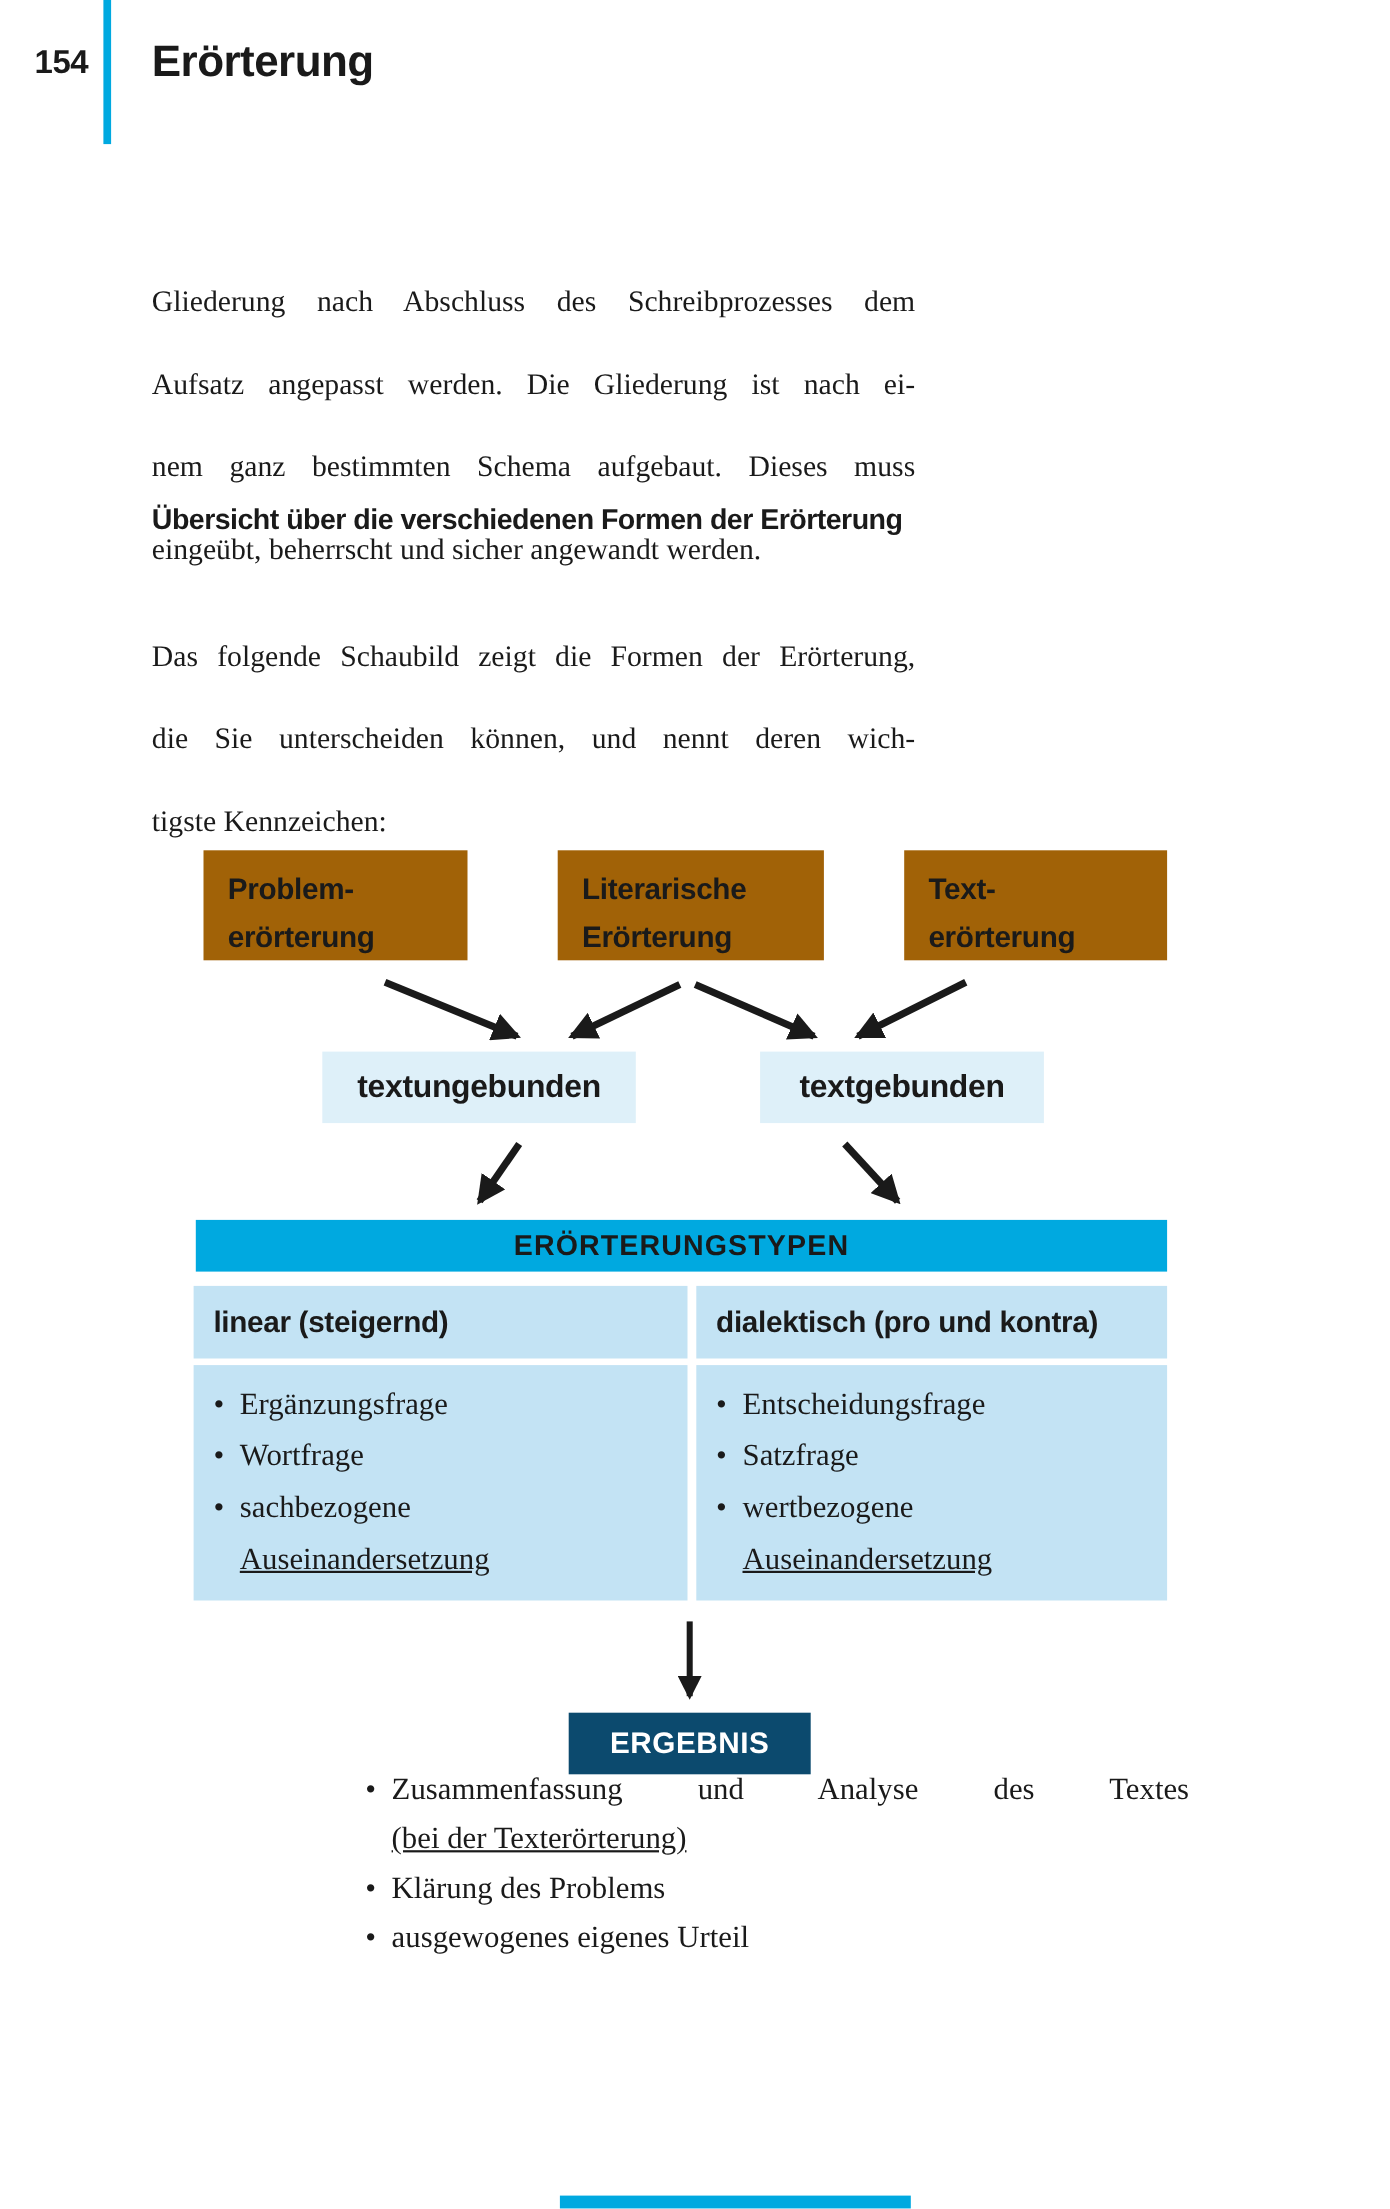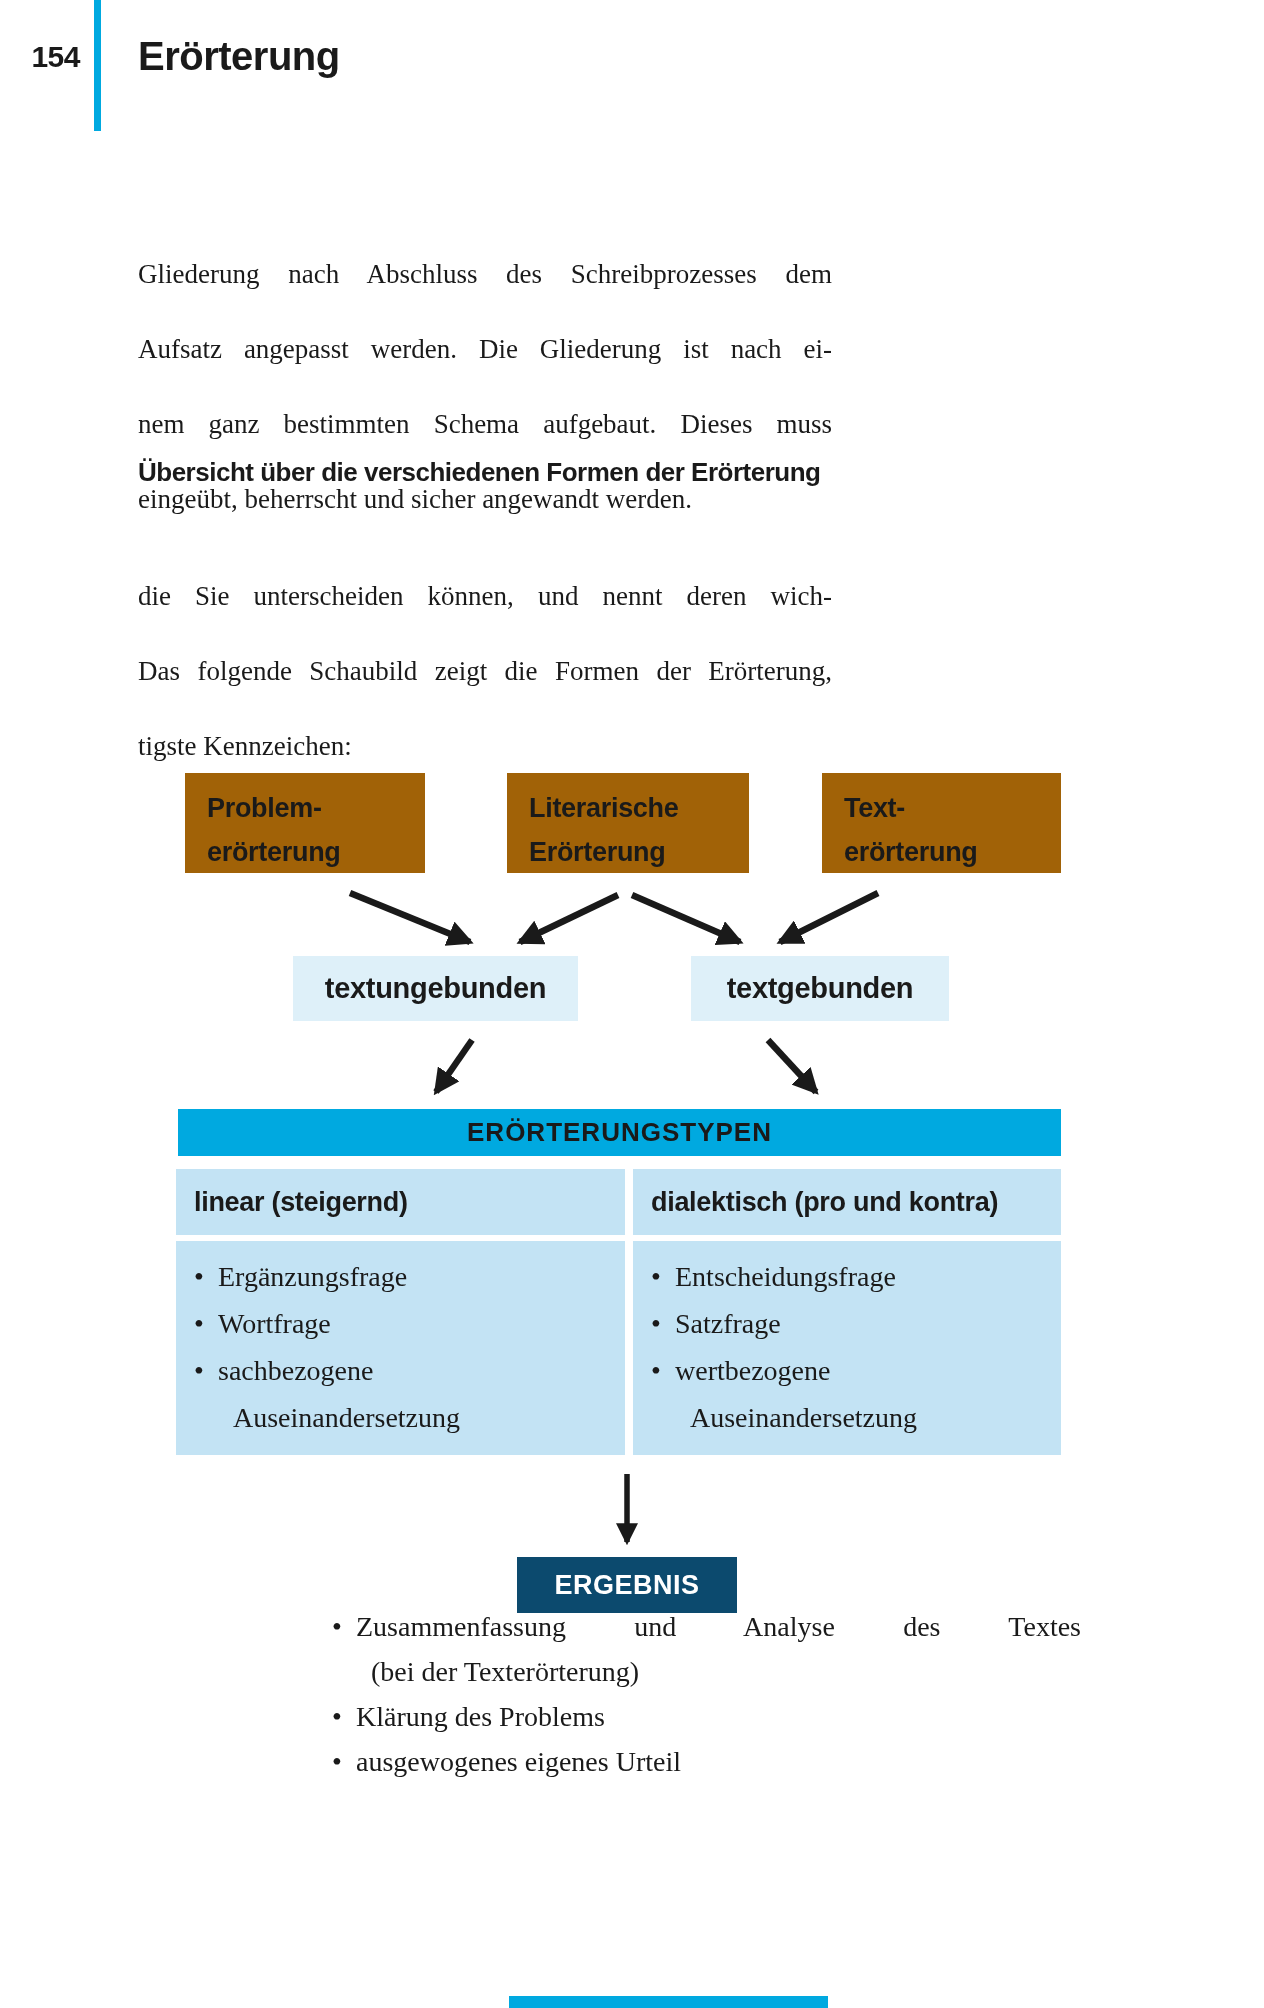--- a/index.html
+++ b/index.html
@@ -37,21 +37,21 @@
   
   .tcell{background:#c3e3f4;box-sizing:border-box;}
   .thead{top:1169px;height:66px;display:flex;align-items:center;padding-left:18px;
          font-size:27px;font-weight:bold;letter-spacing:-0.3px;}
   .tbody{top:1241px;height:214px;padding:12px 0 0 18px;font-family:"Liberation Serif",serif;
          font-size:28px;line-height:47px;}
   .col-l{left:176px;width:449px;}
   .col-r{left:633px;width:428px;}
   .brow{display:flex;}
   .dot{width:24px;flex:0 0 24px;}
-  .cont{margin-left:39px;}
+  .cont{margin-left:24px;text-decoration:underline;}
   
   #ergebnis-box{left:517px;top:1557px;width:220px;height:56px;background:#0c4a6e;color:#ffffff;
         display:flex;align-items:center;justify-content:center;font-size:27px;font-weight:bold;letter-spacing:0.5px;}
   #ergebnis-list{left:332px;top:1604px;width:749px;font-family:"Liberation Serif",serif;font-size:28px;line-height:45px;}
   #ergebnis-list .jtext{flex:1;text-align:justify;text-align-last:justify;}
   
   #arrows{left:0;top:0;width:1264px;height:2008px;pointer-events:none;}
   
   #bottom-bar{left:509px;top:1996px;width:319px;height:12px;background:#00a9e0;}
 </style>
@@ -67,22 +67,22 @@
   <div class="abs serif" id="intro">
     <div class="jline">Gliederung nach Abschluss des Schreibprozesses dem</div>
     <div class="jline">Aufsatz angepasst werden. Die Gliederung ist nach ei-</div>
     <div class="jline">nem ganz bestimmten Schema aufgebaut. Dieses muss</div>
     <div class="jline last">eingeübt, beherrscht und sicher angewandt werden.</div>
   </div>
 
   <div class="abs" id="ov-heading">Übersicht über die verschiedenen Formen der Erörterung</div>
 
   <div class="abs serif" id="ov-text">
+    <div class="jline">Das folgende Schaubild zeigt die Formen der Erörterung,</div>
     <div class="jline">die Sie unterscheiden können, und nennt deren wich-</div>
-    <div class="jline">Das folgende Schaubild zeigt die Formen der Erörterung,</div>
     <div class="jline last">tigste Kennzeichen:</div>
   </div>
 
 
   <div class="abs fbox" id="fbox-0">
     <div>Problem-</div>
     <div>erörterung</div>
   </div>
   <div class="abs fbox" id="fbox-1">
     <div>Literarische</div>

